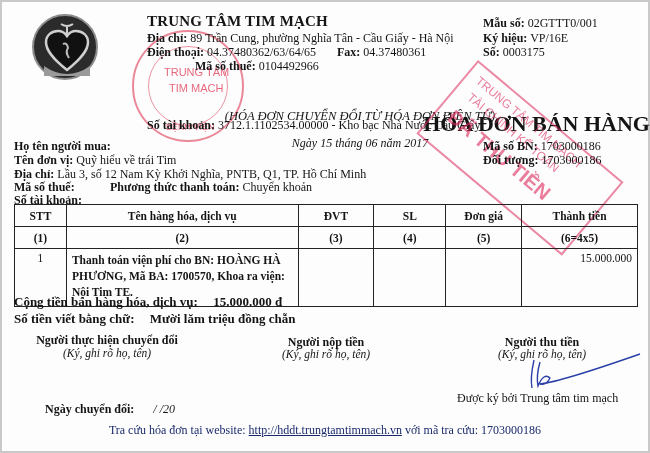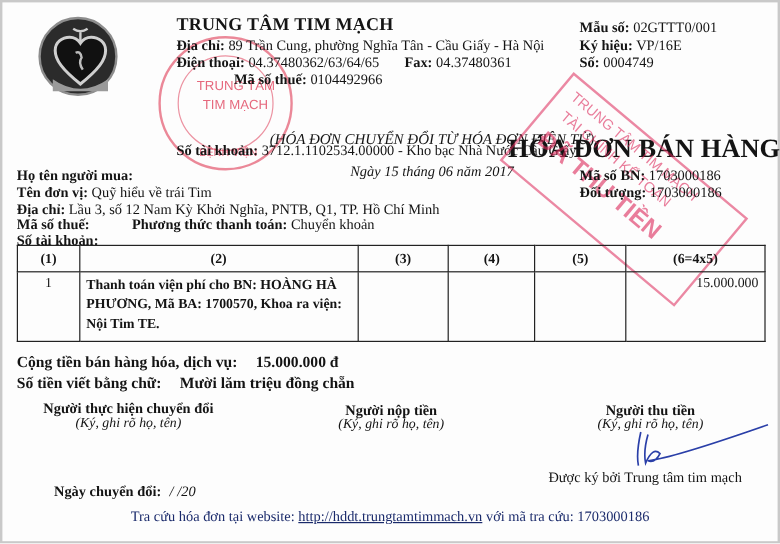--- a/index.html
+++ b/index.html
@@ -91,21 +91,21 @@
 <div class="abs form-meta" style="top:16px;">
   <span class="b">Mẫu số:</span>
   <span>02GTTT0/001</span>
 </div>
 <div class="abs form-meta" style="top:31px;">
   <span class="b">Ký hiệu:</span>
   <span>VP/16E</span>
 </div>
 <div class="abs form-meta" style="top:45px;">
   <span class="b">Số:</span>
-  <span>0004749</span>
+  <span>0003175</span>
 </div>
 
 <div class="abs title">HÓA ĐƠN BÁN HÀNG</div>
 <div class="abs subtitle">(HÓA ĐƠN CHUYỂN ĐỔI TỪ HÓA ĐƠN ĐIỆN TỬ)</div>
 <div class="abs date">Ngày 15 tháng 06 năm 2017</div>
 
 <div class="abs stamp-rect">
   <span style="left:10px;top:6px;font-size:12px;">TRUNG TÂM TIM MẠCH</span>
   <span style="left:14px;top:24px;font-size:12px;">TÀI CHÍNH KẾ TOÁN</span>
   <span style="left:12px;top:46px;font-size:20px;font-weight:bold;">ĐÃ THU TIỀN</span>
@@ -147,20 +147,28 @@
 <table class="items">
   <colgroup>
     <col style="width:52px">
       <col style="width:232px">
       <col style="width:76px">
       <col style="width:72px">
       <col style="width:76px">
       <col style="width:116px">
   </colgroup>
   <tbody>
+      <tr>
+    <th>STT</th>
+    <th>Tên hàng hóa, dịch vụ</th>
+    <th>ĐVT</th>
+    <th>SL</th>
+    <th>Đơn giá</th>
+    <th>Thành tiền</th>
+  </tr>
   <tr class="nums">
     <td>(1)</td>
     <td>(2)</td>
     <td>(3)</td>
     <td>(4)</td>
     <td>(5)</td>
     <td>(6=4x5)</td>
   </tr>
   <tr class="item">
     <td style="text-align:center;">1</td>
@@ -190,21 +198,21 @@
 <div class="abs sign-sub" style="left:442px;top:348px;">(Ký, ghi rõ họ, tên)</div>
 
 <svg class="abs" style="left:520px;top:350px;" width="130" height="45" viewBox="0 0 130 45">
   <path d="M14 10 Q10 28 12 38 M20 12 Q16 26 18 36 Q24 22 30 28 Q26 36 20 34 Q40 32 120 4" stroke="#2a3fa8" stroke-width="1.4" fill="none"></path>
 </svg>
 
 <div class="abs" style="left:457px;top:391px;font-size:12px;">Được ký bởi Trung tâm tim mạch</div>
 
 <div class="abs" style="left:45px;top:402px;font-size:12px;">
   <span class="b">Ngày chuyển đổi:</span>
-  <span class="i" style="margin-left:4px;">/    /20</span>
+  <span class="i" style="margin-left:16px;">/    /20</span>
 </div>
 
 <div class="abs footer-lookup">
   <span>Tra cứu hóa đơn tại website:</span>
   <a class="link">http://hddt.trungtamtimmach.vn</a>
   <span>với mã tra cứu:</span>
   <span>1703000186</span>
 </div>
 
 </body></html>

